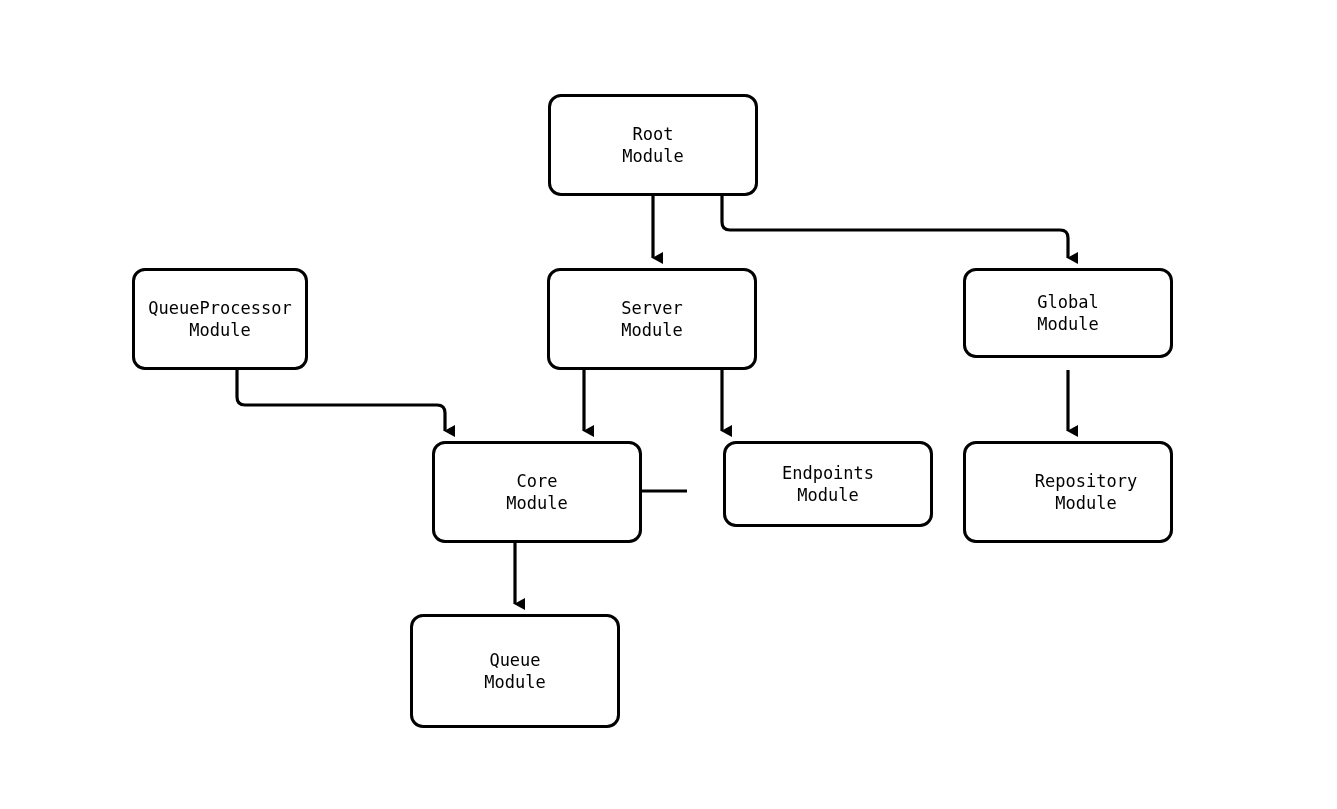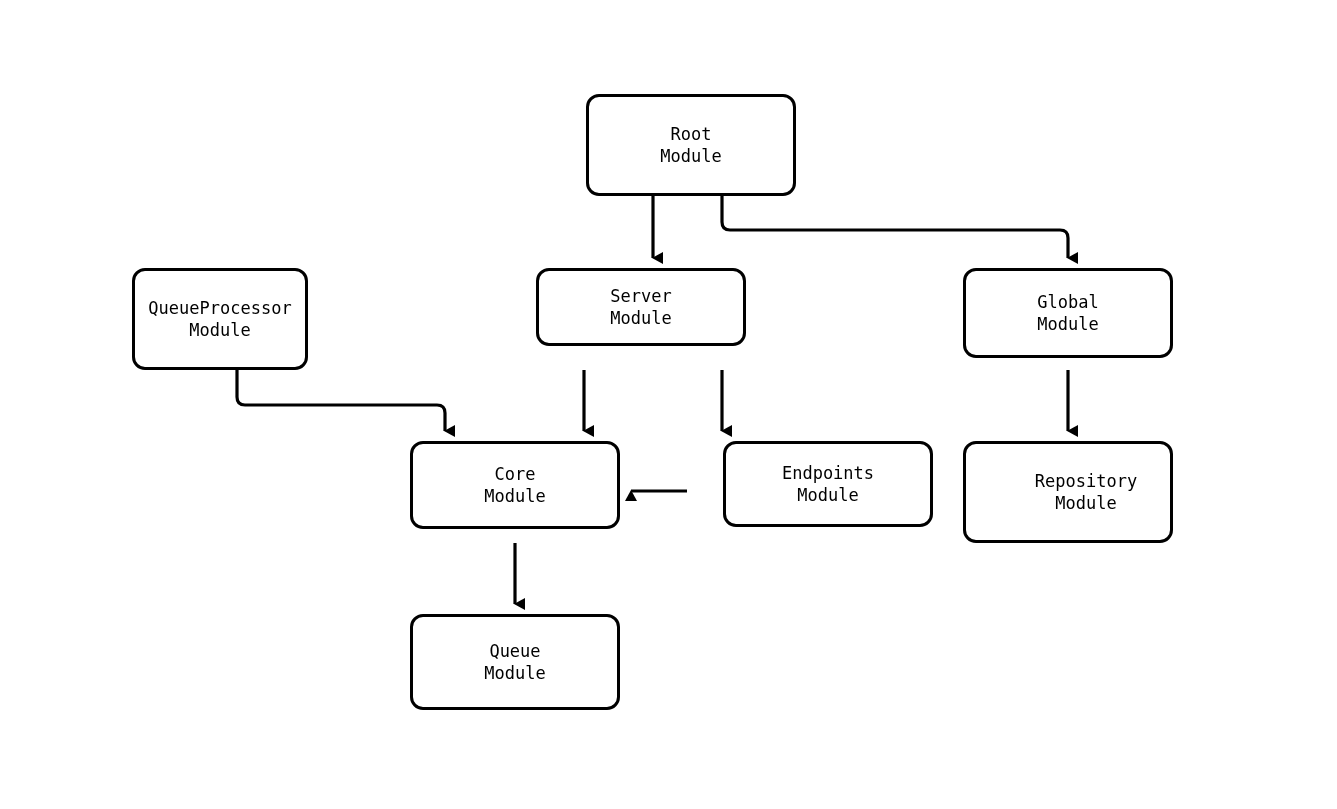--- a/index.html
+++ b/index.html
@@ -62,53 +62,53 @@
         <path d="M 722,196 L 722,222 Q 722,230 730,230 L 1060,230 Q 1068,230 1068,238 L 1068,258" marker-end="url(#arrow-down)"></path>
         <path d="M 584,370 L 584,431" marker-end="url(#arrow-down)"></path>
         <path d="M 722,370 L 722,431" marker-end="url(#arrow-down)"></path>
         <path d="M 237,370 L 237,397 Q 237,405 245,405 L 437,405 Q 445,405 445,413 L 445,431" marker-end="url(#arrow-down)"></path>
         <path d="M 687,491 L 631,491" marker-end="url(#arrow-down)"></path>
         <path d="M 1068,370 L 1068,431" marker-end="url(#arrow-down)"></path>
         <path d="M 515,543 L 515,604" marker-end="url(#arrow-down)"></path>
       </g>
   </svg>
 
-  <div class="node" style="left: 548px; top: 94px; width: 210px; height: 102px; margin-left: 38px;">
+  <div class="node" style="left: 548px; top: 94px; width: 210px; height: 102px;">
     <span class="node-label">Root
 Module</span>
   </div>
 
   <div class="node" style="left: 132px; top: 268px; width: 176px; height: 102px;">
     <span class="node-label">QueueProcessor
 Module</span>
   </div>
 
-  <div class="node" style="left: 536px; top: 268px; width: 210px; height: 78px;">
+  <div class="node" style="left: 547px; top: 268px; width: 210px; height: 102px;">
     <span class="node-label">Server
 Module</span>
   </div>
 
   <div class="node" style="left: 963px; top: 268px; width: 210px; height: 90px;">
     <span class="node-label">Global
 Module</span>
   </div>
 
-  <div class="node" style="left: 410px; top: 441px; width: 210px; height: 88px; justify-content: center;">
+  <div class="node" style="left: 432px; top: 441px; width: 210px; height: 102px; justify-content: center;">
     <span class="node-label">Core
 Module</span>
   </div>
 
   <div class="node" style="left: 687px; top: 441px; width: 210px; height: 86px; margin-left: 36px;">
     <span class="node-label">Endpoints
 Module</span>
   </div>
 
   <div class="node" style="left: 963px; top: 441px; width: 210px; height: 102px; padding-left: 36px;">
     <span class="node-label">Repository
 Module</span>
   </div>
 
-  <div class="node" style="left: 410px; top: 614px; width: 210px; height: 96px;">
+  <div class="node" style="left: 410px; top: 614px; width: 210px; height: 114px;">
     <span class="node-label">Queue
 Module</span>
   </div>
 
 </div>
 
 </body></html>

